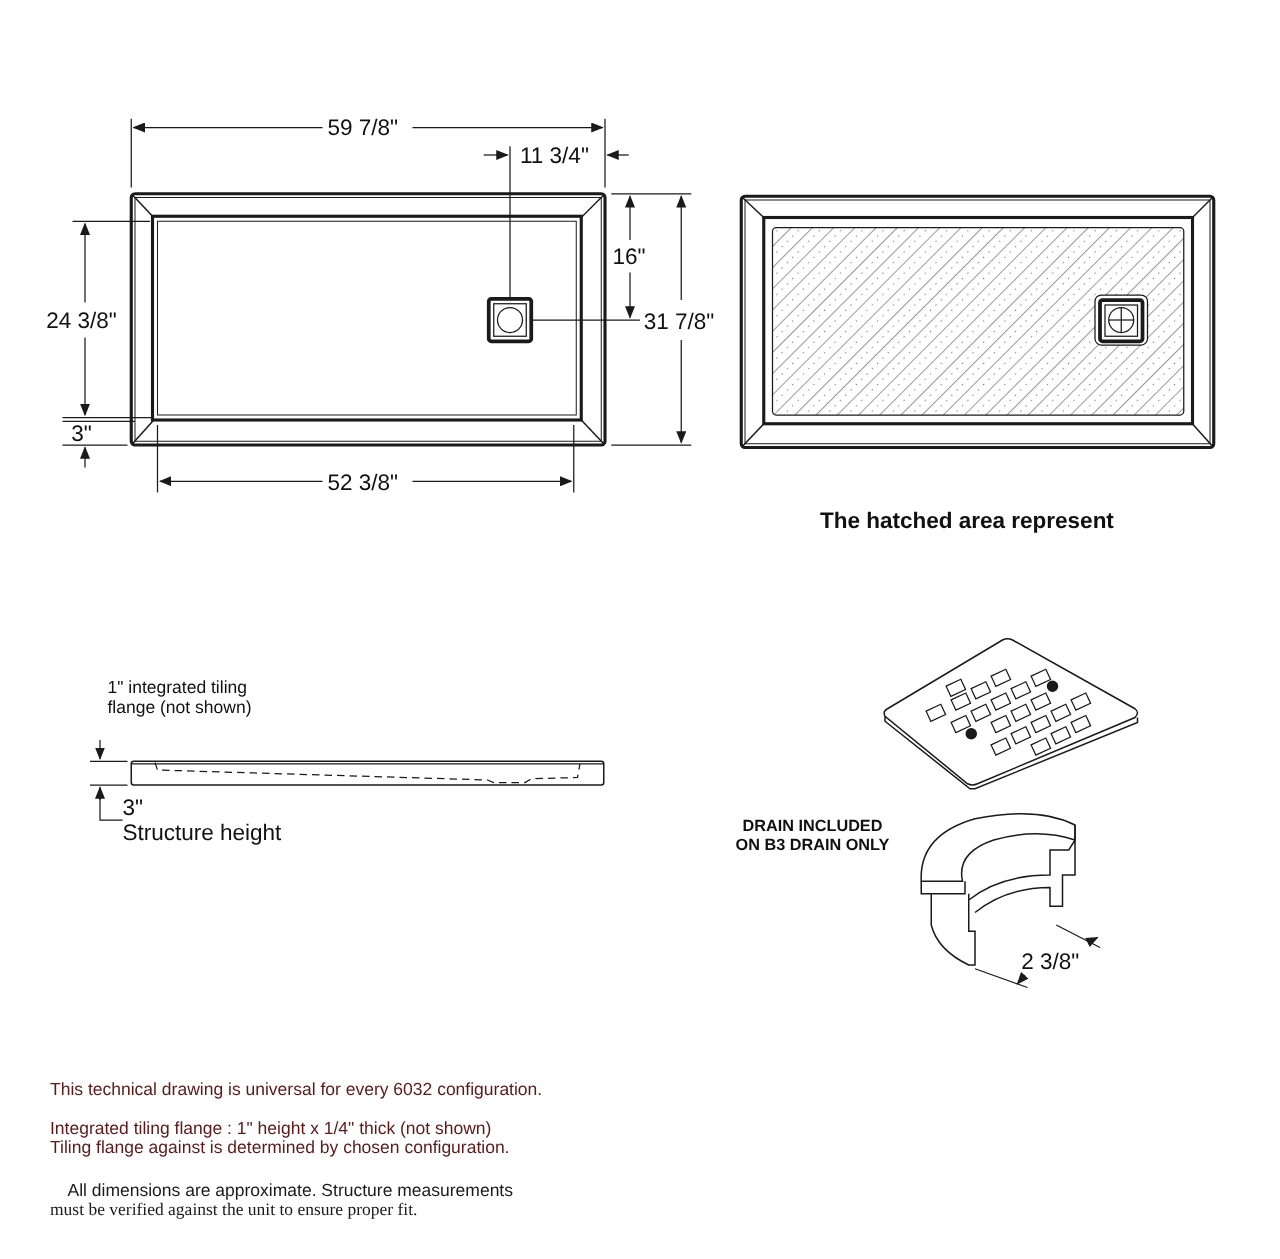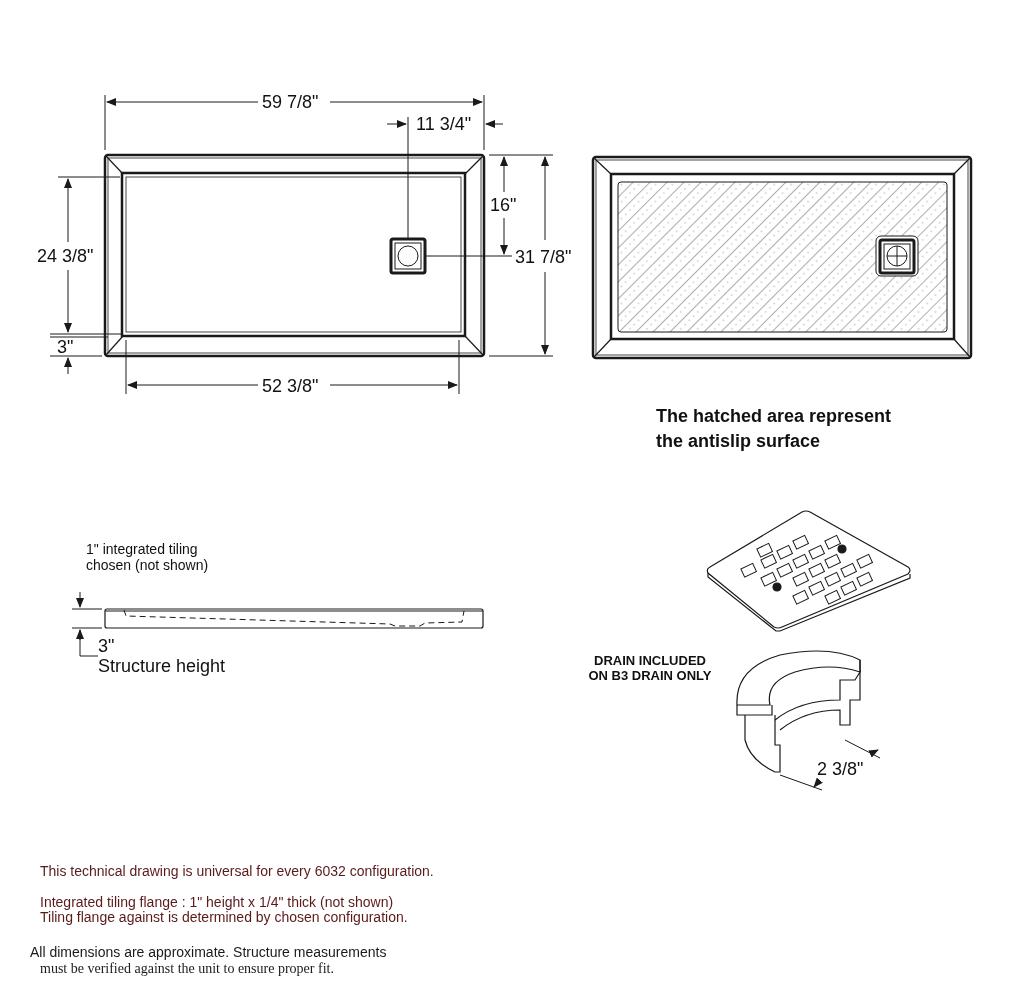--- a/index.html
+++ b/index.html
@@ -159,33 +159,32 @@
 <div class="abs dim" style="left:262px;top:93px;">59 7/8"</div>
 <div class="abs dim" style="left:416px;top:115px;">11 3/4"</div>
 <div class="abs dim" style="left:490px;top:196px;">16"</div>
 <div class="abs dim" style="left:515px;top:248px;">31 7/8"</div>
 <div class="abs dim" style="left:37px;top:247px;">24 3/8"</div>
 <div class="abs dim" style="left:57px;top:338px;background:transparent;">3"</div>
 <div class="abs dim" style="left:262px;top:377px;">52 3/8"</div>
 
 <div class="abs caption" style="left:656px;top:376px;">
   <div>The hatched area represent</div>
-  <div>the antislip surface</div>
 </div>
 
 <div class="abs note-small" style="left:86px;top:541px;">
   <div>1" integrated tiling</div>
-  <div>chosen (not shown)</div>
+  <div>flange (not shown)</div>
 </div>
 <div class="abs thresh" style="left:98px;top:637px;">3"</div>
 <div class="abs thresh" style="left:98px;top:657px;">Structure height</div>
 
 <div class="abs drain-label" style="left:565px;top:629px;width:170px;margin-top:24px;">
   <div>DRAIN INCLUDED</div>
   <div>ON B3 DRAIN ONLY</div>
 </div>
 <div class="abs dim" style="left:817px;top:760px;background:transparent;">2 3/8"</div>
 
 <div class="abs footer maroon" style="left:40px;top:864px;text-align:right;">This technical drawing is universal for every 6032 configuration.</div>
 <div class="abs footer maroon" style="left:40px;top:895px;">Integrated tiling flange : 1" height x 1/4" thick (not shown)</div>
 <div class="abs footer maroon" style="left:40px;top:910px;">Tiling flange against is determined by chosen configuration.</div>
-<div class="abs footer dark" style="left:30px;top:945px;text-align:center;">All dimensions are approximate. Structure measurements</div>
+<div class="abs footer dark" style="left:54px;top:945px;text-align:center;">All dimensions are approximate. Structure measurements</div>
 <div class="abs footer dark" style="left:40px;top:961px;font-family:Liberation Serif, serif;">must be verified against the unit to ensure proper fit.</div>
 
 </body></html>

